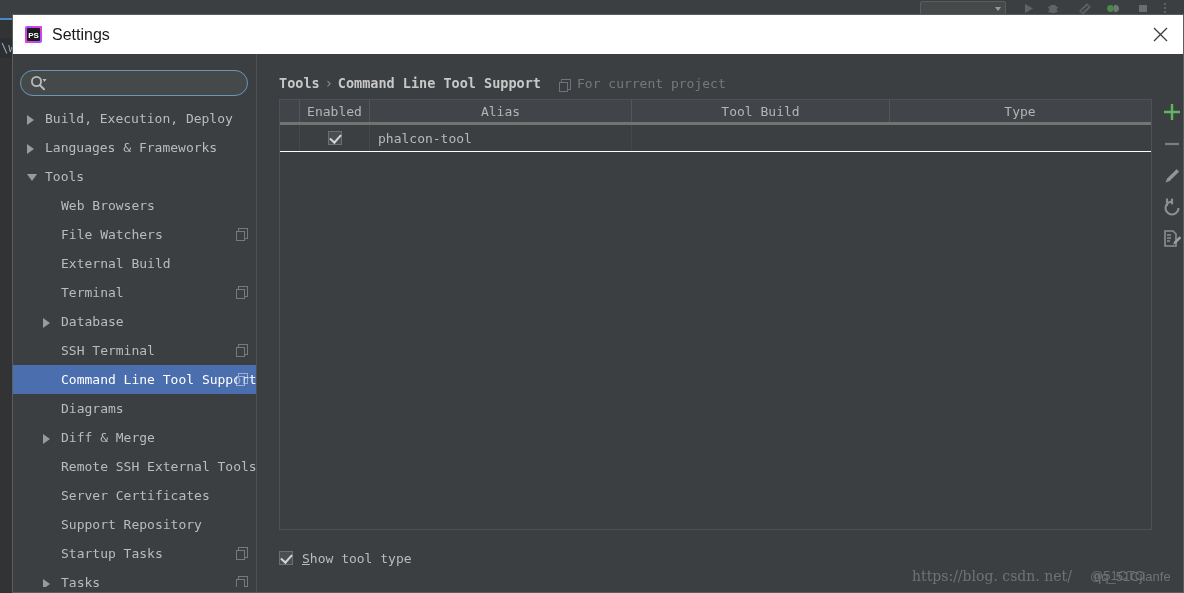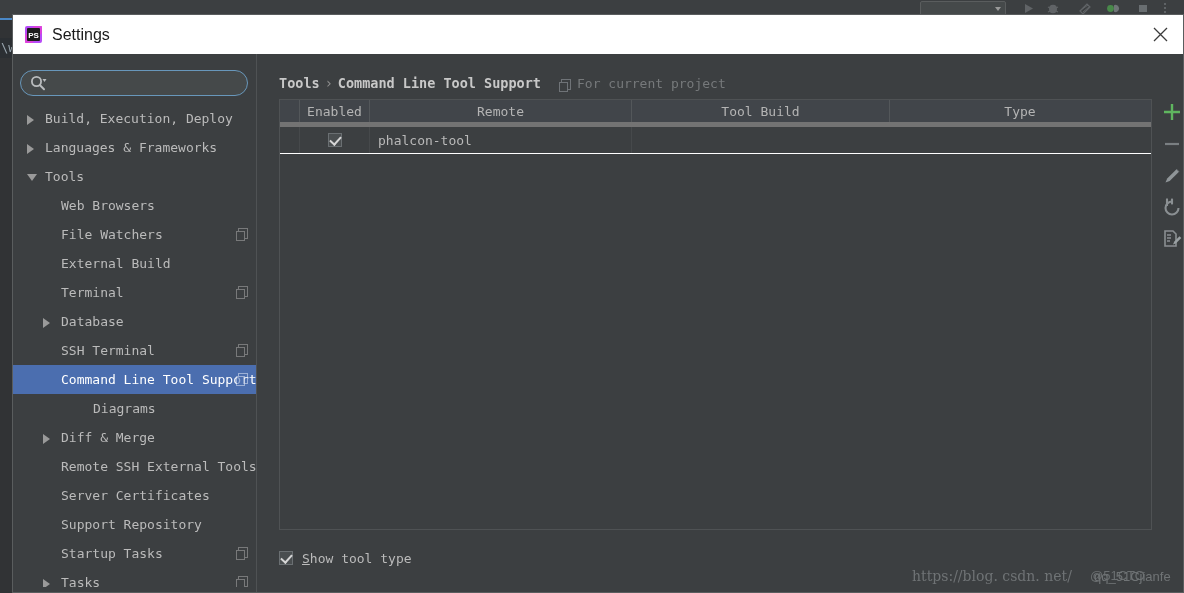--- a/index.html
+++ b/index.html
@@ -77,21 +77,21 @@
               white-space:nowrap;}
   #breadcrumb .sep{color:#8f8f8f;font-weight:normal;padding:0 5px;}
   #scope-icon{position:absolute;left:293px;top:25px;width:12px;height:12px;}
   #scope-icon .a{position:absolute;left:2px;top:0;width:8px;height:9px;border:1.4px solid #6f7377;}
   #scope-icon .b{position:absolute;left:0;top:3px;width:7px;height:8px;border:1.4px solid #6f7377;background:#3c3f41;}
   #scope-text{position:absolute;left:311px;top:22px;font-size:13px;color:#76797b;white-space:nowrap;}
 
   
   #table-wrap{position:absolute;left:13px;top:45px;width:873px;height:431px;
               border:1px solid #4f5254;box-sizing:border-box;background:#3c3f41;overflow:hidden;}
-  #thead{display:flex;height:22px;background:#41454a;border-bottom:5px solid #737373;}
+  #thead{display:flex;height:22px;background:#41454a;border-bottom:3px solid #737373;}
   #thead .th{display:flex;align-items:center;justify-content:center;height:22px;
              font-size:13px;color:#b4b4b4;border-right:1px solid #53575a;box-sizing:border-box;}
   .trow{display:flex;height:26px;border-bottom:1px solid #ffffff;}
   .trow .td{display:flex;align-items:center;height:26px;font-size:13px;color:#b9b9b9;
             border-right:1px solid #46494b;box-sizing:border-box;padding:0 8px;white-space:nowrap;overflow:hidden;}
   .td.center{justify-content:center;padding:0;}
   .col-handle{width:20px;flex:0 0 20px;}
   .col-enabled{width:70px;flex:0 0 70px;}
   .col-alias{width:262px;flex:0 0 262px;}
   .col-path{width:258px;flex:0 0 258px;}
@@ -255,21 +255,21 @@
             </span>
           </div>
           <div class="tree-row selected">
             <span class="lbl" style="left: 48px;">Command Line Tool Support</span>
             <span class="copy-ic">
               <span class="a"></span>
               <span class="b"></span>
             </span>
           </div>
           <div class="tree-row">
-            <span class="lbl" style="left: 48px; margin-left: 32px;">Diagrams</span>
+            <span class="lbl" style="left: 48px;">Diagrams</span>
           </div>
           <div class="tree-row">
             <span class="tw closed" style="left: 30px;"></span>
             <span class="lbl" style="left: 48px;">Diff &amp; Merge</span>
           </div>
           <div class="tree-row">
             <span class="lbl" style="left: 48px;">Remote SSH External Tools</span>
           </div>
           <div class="tree-row">
             <span class="lbl" style="left: 48px;">Server Certificates</span>
@@ -305,21 +305,21 @@
       <div id="scope-icon">
         <div class="a"></div>
           <div class="b"></div>
       </div>
       <div id="scope-text">For current project</div>
 
       <div id="table-wrap">
         <div id="thead">
             <div class="th col-handle"></div>
             <div class="th col-enabled">Enabled</div>
-            <div class="th col-alias">Remote</div>
+            <div class="th col-alias">Alias</div>
             <div class="th col-path">Tool Build</div>
             <div class="th col-type">Type</div>
           </div>
         <div id="tbody">
             <div class="trow">
               <div class="td col-handle"></div>
               <div class="td center col-enabled">
                 <span class="cb checked"></span>
               </div>
               <div class="td col-alias">phalcon-tool</div>

